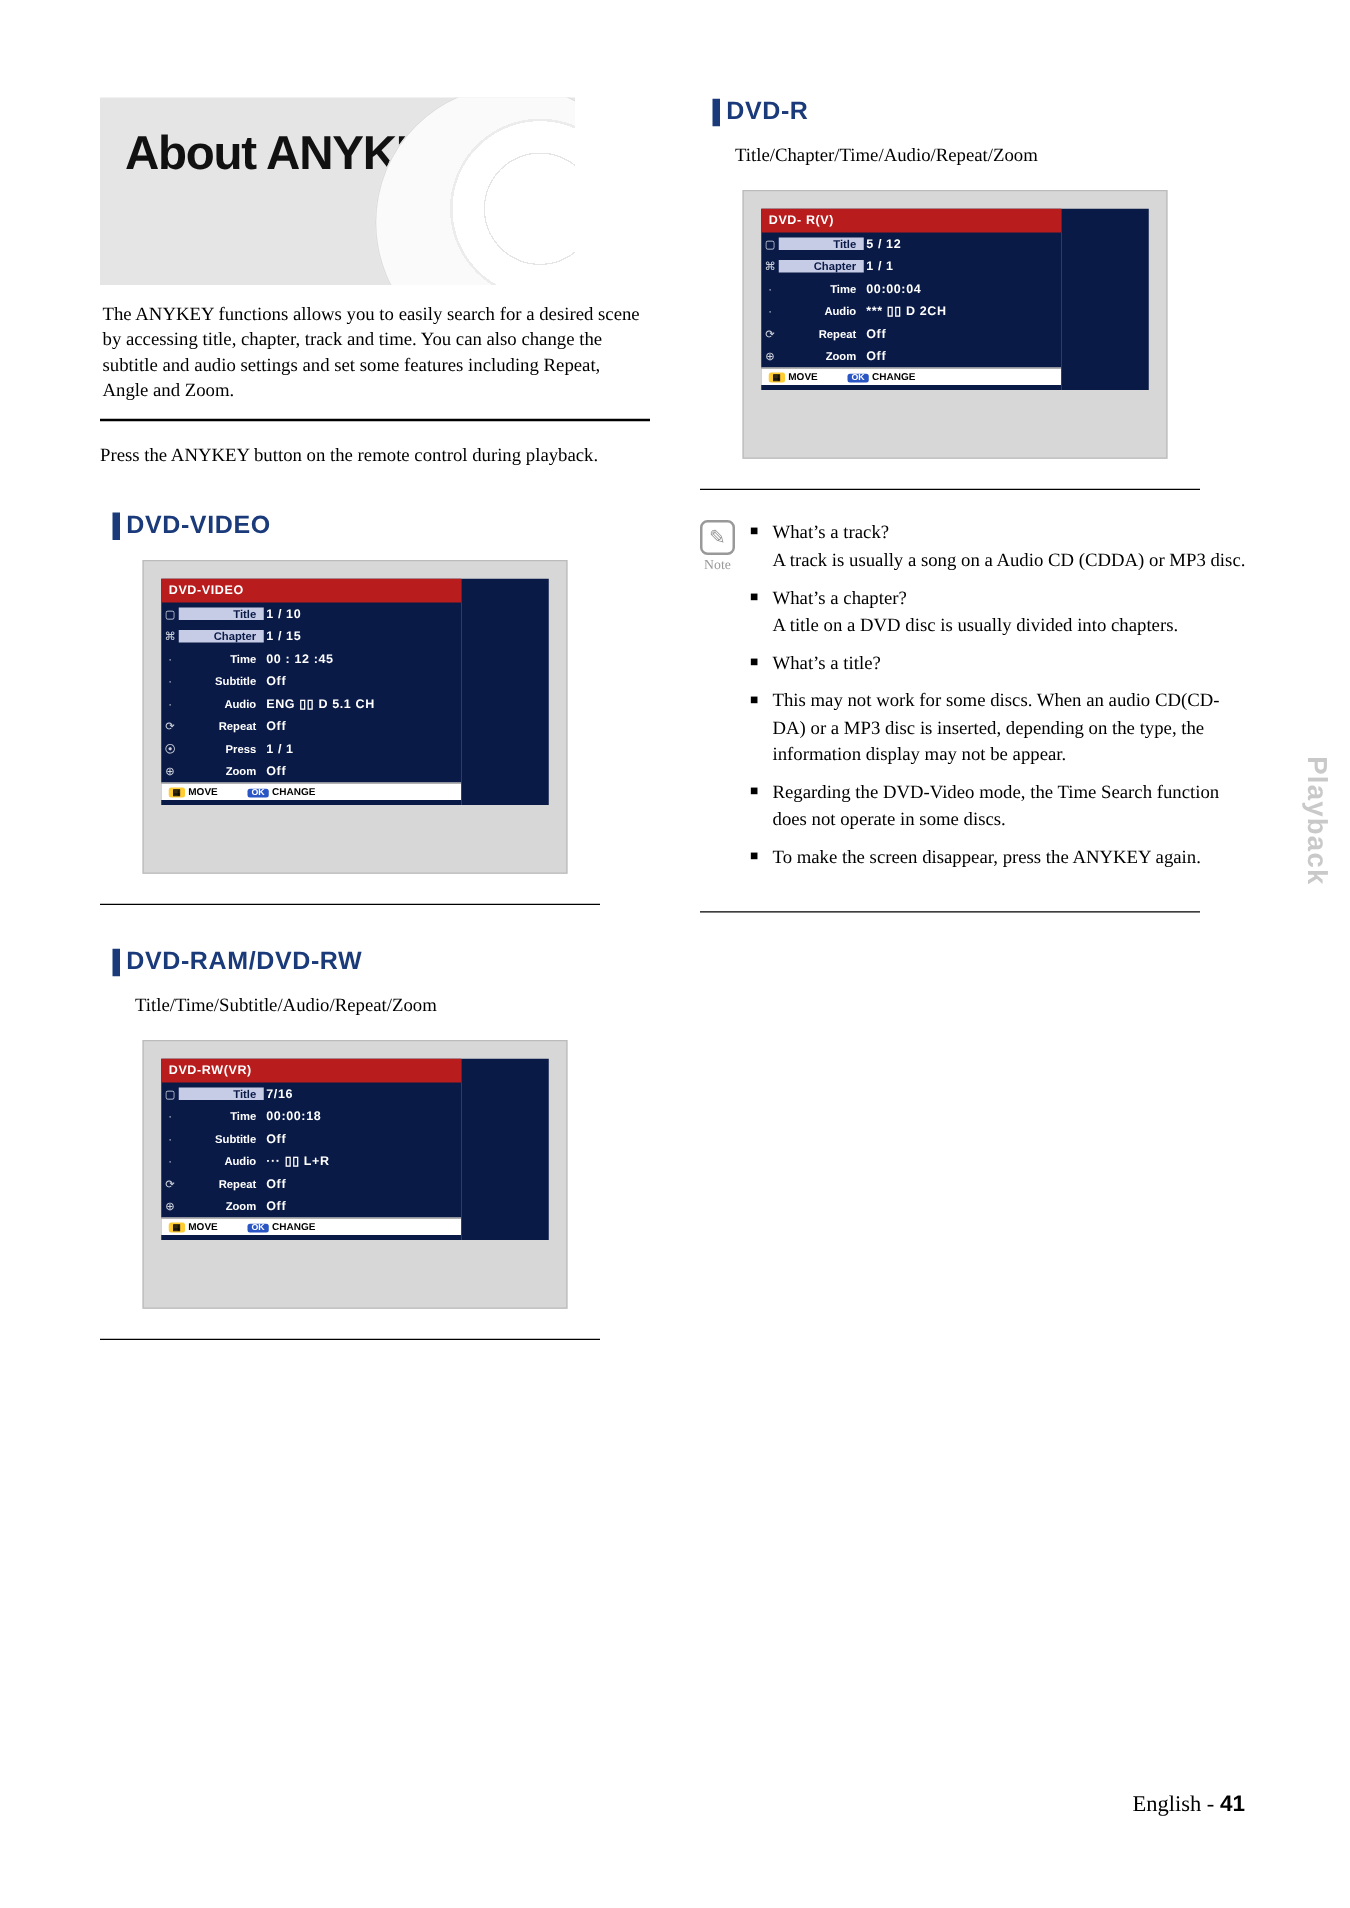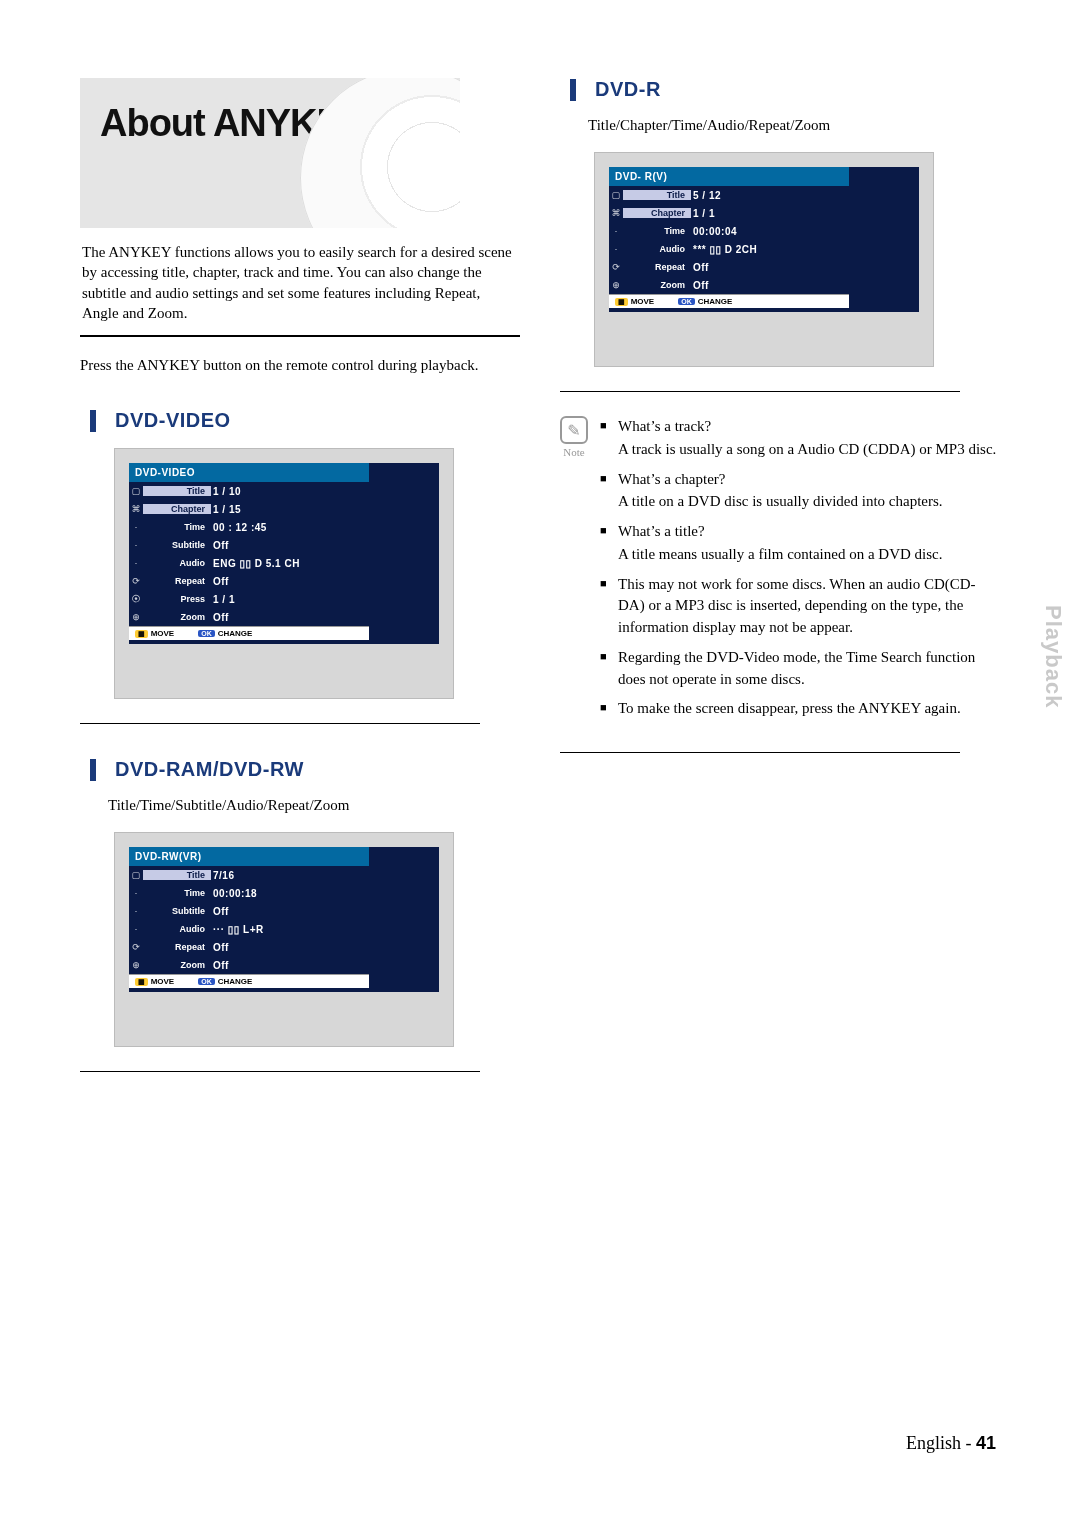--- a/index.html
+++ b/index.html
@@ -33,21 +33,21 @@
     background: radial-gradient(circle at 60% 45%, #fff 0 44px, #e5e5e5 44px 45px, #fff 45px 70px, #ececec 70px 72px, #fafafa 72px 100%);
     box-shadow: inset 0 0 0 1px #ddd;
   }
   .intro { font-size: 15px; line-height: 1.35; padding: 0 2px; }
   .rule { border: 0; border-top: 2px solid #000; margin: 12px 0 18px; }
   .thinrule { border: 0; border-top: 1px solid #000; margin: 24px 40px 24px 0; }
   .press { font-size: 15px; line-height: 1.35; }
 
   
   .sect {
-    display: flex; align-items: center; gap: 19px;
+    display: flex; align-items: center; gap: 5px;
     margin: 34px 0 16px 10px;
   }
   .sect-bar { width: 6px; height: 22px; background: #1a3a7a; }
   .sect-title {
     font-family: Arial, Helvetica, sans-serif;
     font-weight: 800; font-size: 20px; letter-spacing: 0.5px;
     color: #1a3a7a;
     text-transform: uppercase;
   }
   .subline { font-size: 15px; margin: 8px 0 18px 28px; }
@@ -63,21 +63,21 @@
   .osd-screen {
     width: 240px; background: #0a1a47;
     color: #fff;
     font-family: Arial, Helvetica, sans-serif;
     font-size: 10px;
     padding-bottom: 4px;
   }
   .osd-rest { flex:1; background:#0a1a47; height: 100%; }
   .osd-flex { display:flex; }
   .osd-row { display:flex; align-items:center; height:18px; }
-  .osd-head { background:#0369a1; font-weight:700; padding:4px 6px; font-size:10px; letter-spacing:.5px; }
+  .osd-head { background:#b91c1c; font-weight:700; padding:4px 6px; font-size:10px; letter-spacing:.5px; }
   .osd-label { width: 68px; text-align:right; font-weight:700; font-size:9px; padding-right:6px; }
   .osd-label.hl { background:#c6cbe6; color:#0a1a47; }
   .osd-ico { width:14px; text-align:center; font-size:9px; opacity:.8; }
   .osd-val { font-weight:700; font-size:10px; padding-left:2px; letter-spacing:.5px; }
   .osd-foot {
     background:#fff; color:#000;
     display:flex; gap:24px; align-items:center;
     padding:2px 6px; font-size:8px; font-weight:700;
     border-top:1px solid #999;
   }
@@ -303,21 +303,21 @@
 
       <div class="note-block">
         <div class="note-ico">
           <div class="pencil">✎</div>
           <div class="note-label">Note</div>
         </div>
         <div class="notes">
           <ul id="notes-ul">
               <li><b>What’s a track?</b><span class="answer">A track is usually a song on a Audio CD (CDDA) or MP3 disc.</span></li>
               <li><b>What’s a chapter?</b><span class="answer">A title on a DVD disc is usually divided into chapters.</span></li>
-              <li><b>What’s a title?</b><span class="answer">A title means usually a film contained on a DVD disc.</span></li>
+              <li><b>What’s a title?</b></li>
               <li>This may not work for some discs. When an audio CD(CD-DA) or a MP3 disc is inserted, depending on the type, the information display may not be appear.</li>
               <li>Regarding the DVD-Video mode, the Time Search function does not operate in some discs.</li>
               <li>To make the screen disappear, press the ANYKEY again.</li>
             </ul>
         </div>
       </div>
 
       <hr class="thinrule">
 
     </div>

